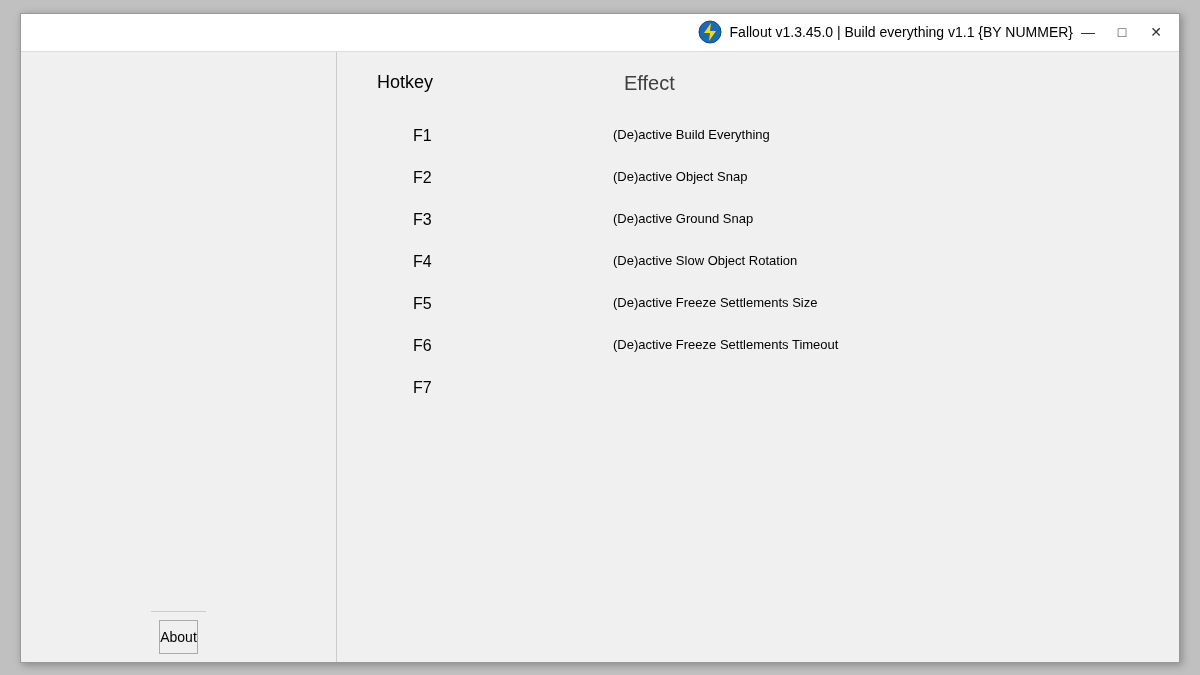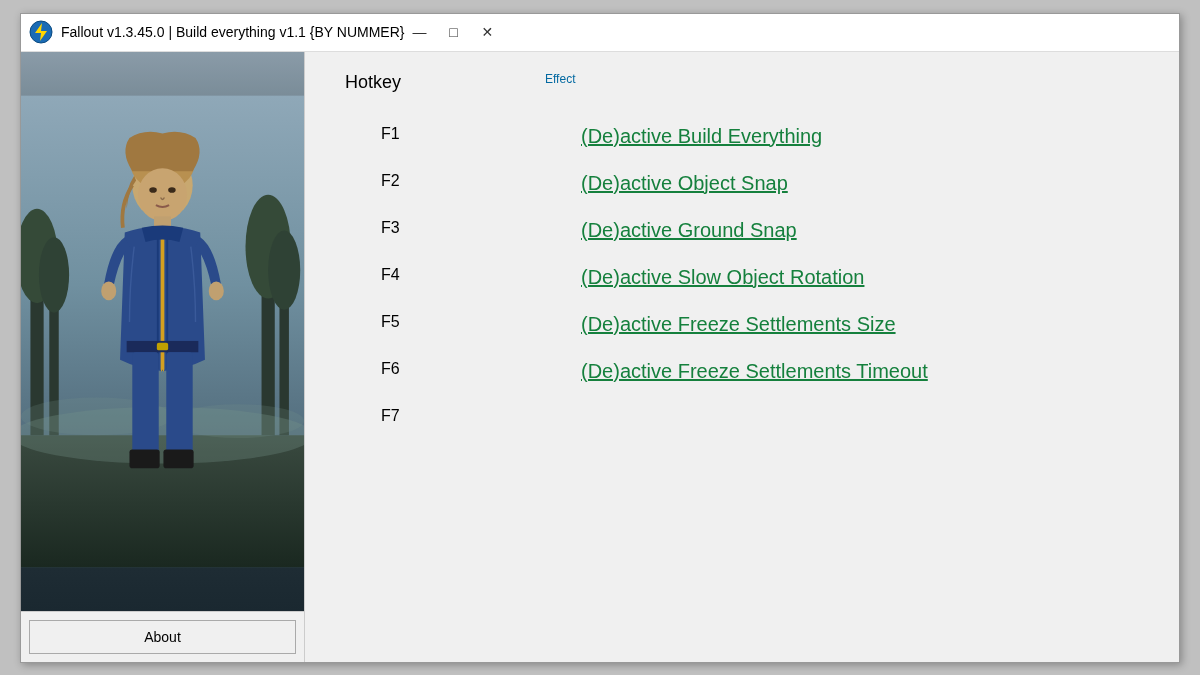--- a/index.html
+++ b/index.html
@@ -26,21 +26,21 @@
       box-shadow: 2px 2px 8px rgba(0,0,0,0.3);
       display: flex;
       flex-direction: column;
     }
 
     .title-bar {
       background: #ffffff;
       height: 38px;
       display: flex;
       align-items: center;
-      justify-content: flex-start;
+      justify-content: flex-end;
       padding: 0 8px;
       border-bottom: 1px solid #ddd;
       flex-shrink: 0;
     }
 
     .title-bar-left {
       display: flex;
       align-items: center;
       gap: 8px;
     }
@@ -76,25 +76,26 @@
       color: #333;
     }
 
     .content-area {
       display: flex;
       flex: 1;
       overflow: hidden;
     }
 
     .left-panel {
-      width: 284px;
+      width: 316px;
       flex-shrink: 0;
       display: flex;
       flex-direction: column;
       border-right: 1px solid #ccc;
+      align-items: center;
     }
 
     .character-image {
       flex: 1;
       background: linear-gradient(
         to bottom,
         #8a9ba8 0%,
         #6b7f8a 15%,
         #4a5a60 30%,
         #3a4a50 50%,
@@ -128,51 +129,51 @@
       overflow-y: auto;
     }
 
     .hotkey-table {
       width: 100%;
     }
 
     .hotkey-header {
       display: flex;
       margin-bottom: 20px;
+      gap: 47px;
     }
 
     .col-hotkey {
       width: 200px;
       font-size: 18px;
       color: #000;
     }
 
     .col-effect {
       flex: 1;
-      font-size: 12px;
-      color: #0369a1;
+      font-size: 20px;
+      color: #404040;
     }
 
     .hotkey-row {
       display: flex;
       padding: 12px 0;
     }
 
     .hotkey-key {
       width: 200px;
       font-size: 16px;
       color: #000;
       margin-left: 36px;
     }
 
     .hotkey-effect {
       flex: 1;
-      font-size: 20px;
-      color: #15803d;
-      text-decoration: underline;
+      font-size: 13px;
+      color: #000000;
     }
   </style>
 </head>
 <body>
 
 <div class="window">
 
   <div class="title-bar">
     <div class="title-bar-left">
 

